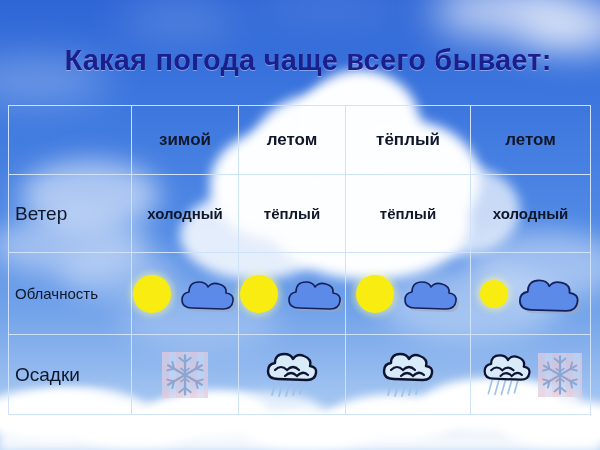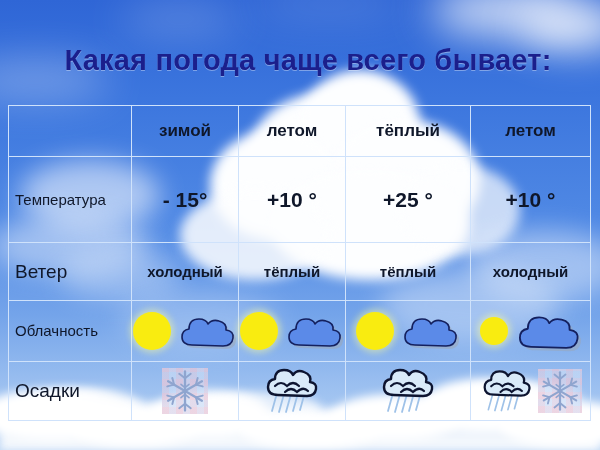--- a/index.html
+++ b/index.html
@@ -157,37 +157,20 @@
       <div class="hd">летом</div>
     </td>
     <td>
       <div class="hd">тёплый</div>
     </td>
     <td>
       <div class="hd">летом</div>
     </td>
   </tr>
 
-  <tr class="r-temp">
-    <td>
-      <div class="rowlab">Температура</div>
-    </td>
-    <td>
-      <div class="temp">- 15°</div>
-    </td>
-    <td>
-      <div class="temp">+10 °</div>
-    </td>
-    <td>
-      <div class="temp">+25 °</div>
-    </td>
-    <td>
-      <div class="temp">+10 °</div>
-    </td>
-  </tr>
 
   <tr class="r-wind">
     <td>
       <div class="rowlab big">Ветер</div>
     </td>
     <td>
       <div class="wind">холодный</div>
     </td>
     <td>
       <div class="wind">тёплый</div>

